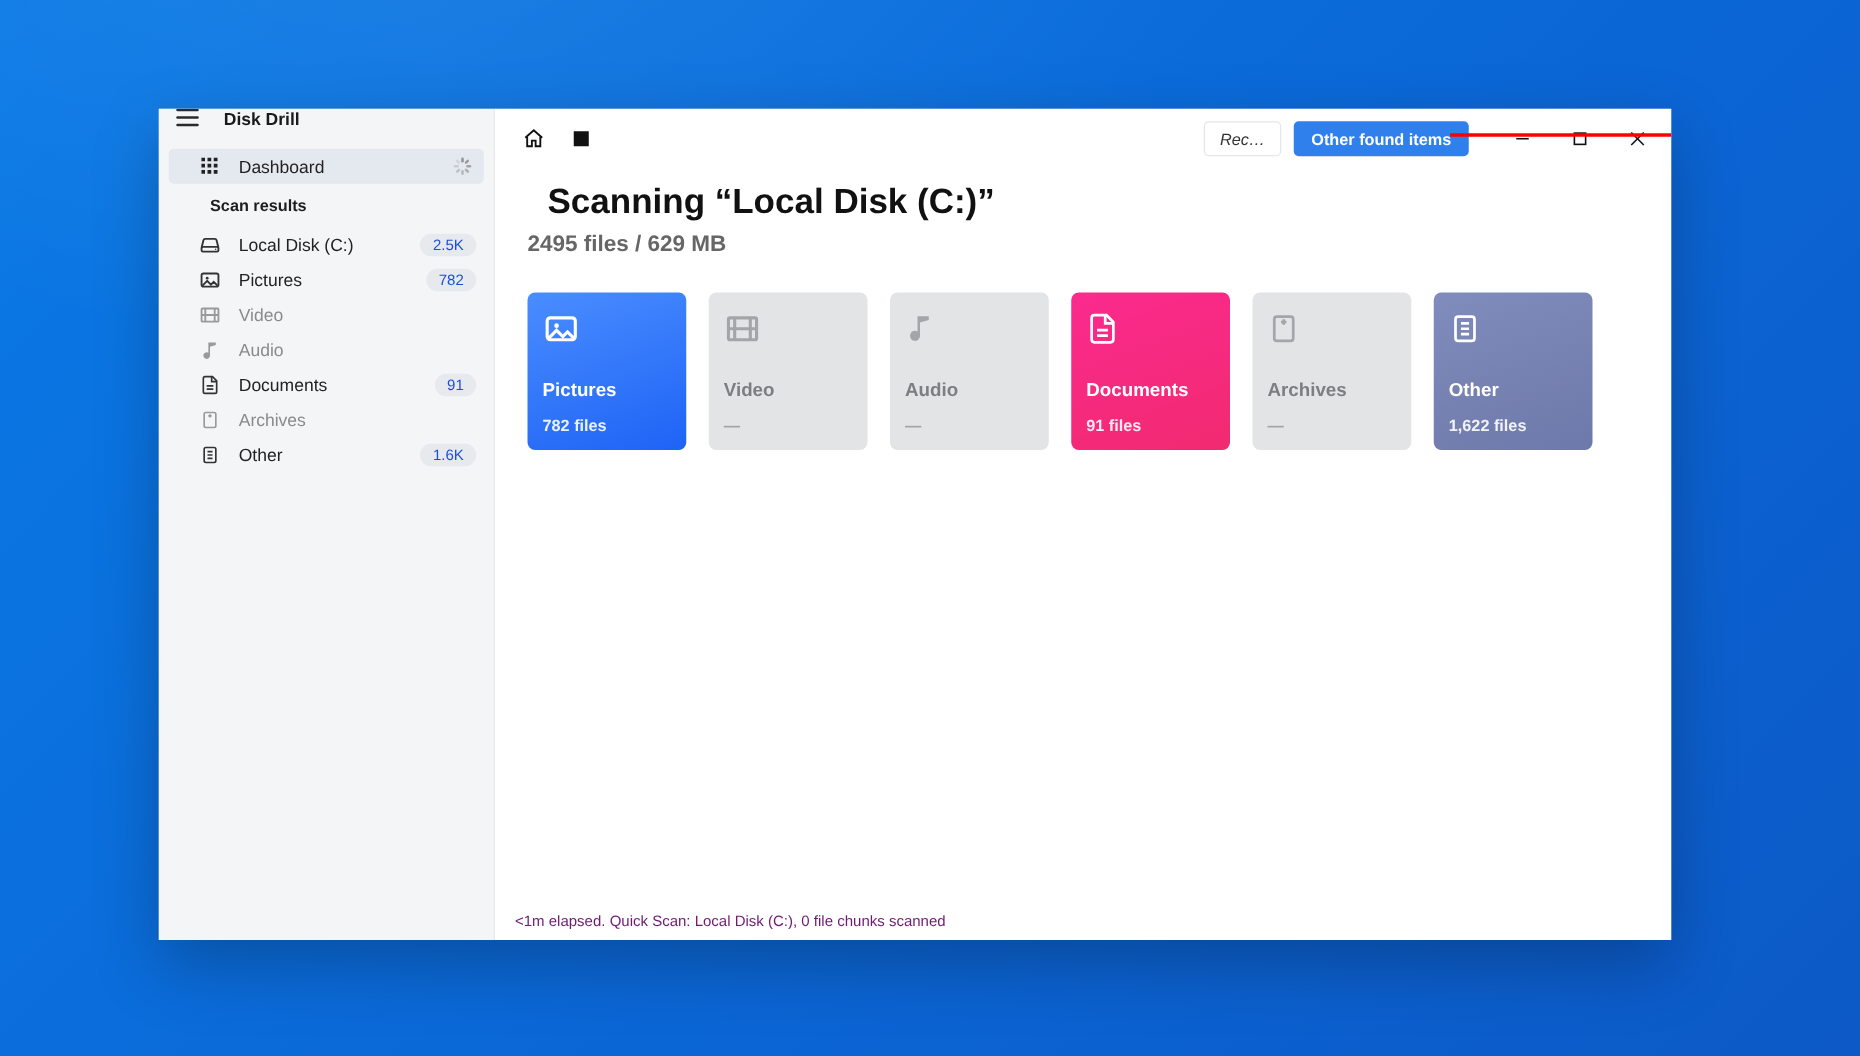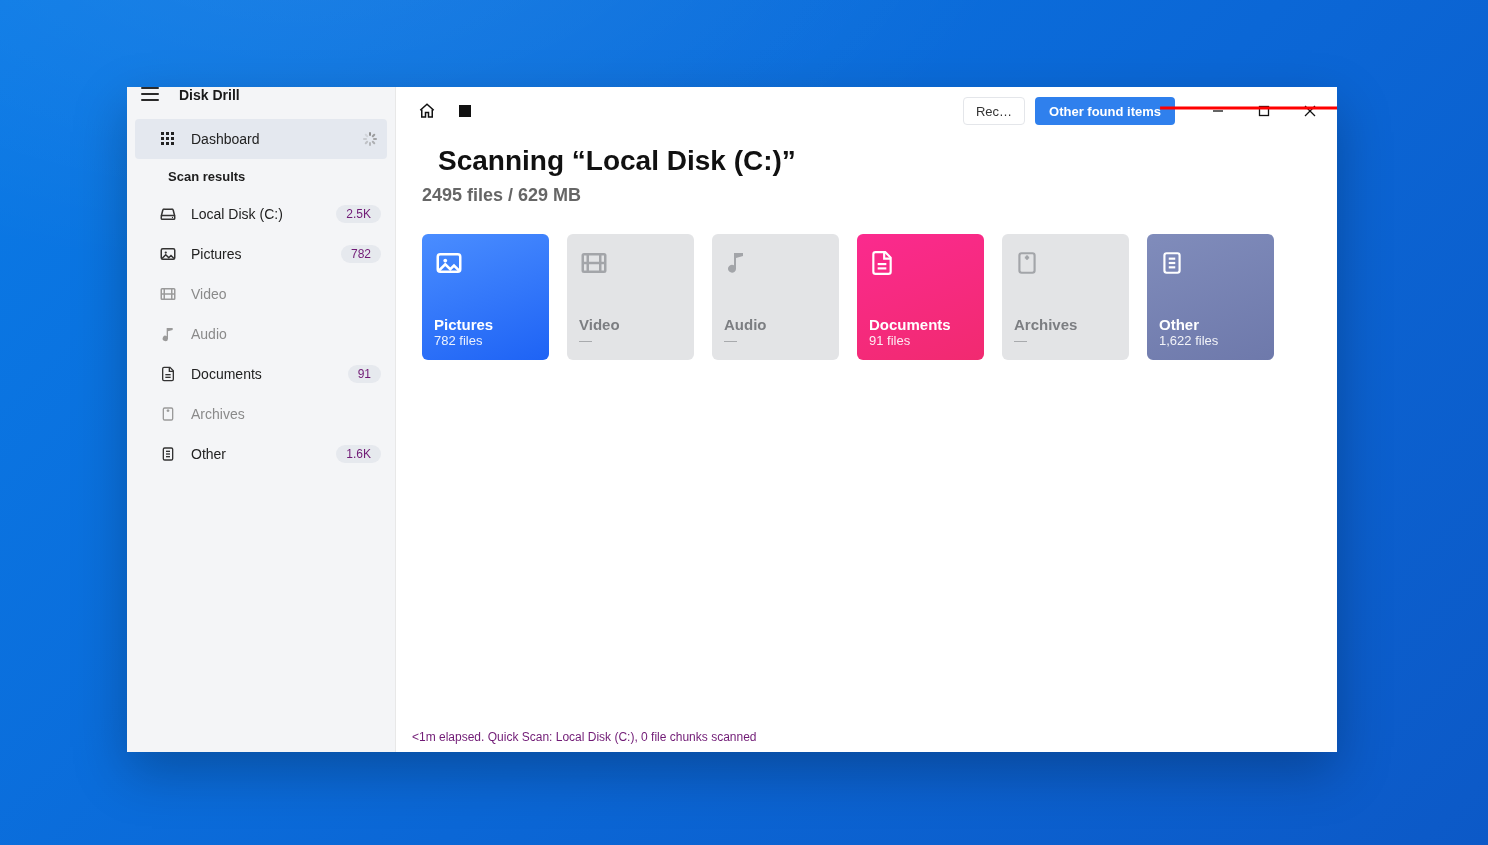--- a/index.html
+++ b/index.html
@@ -19,26 +19,26 @@
   }
 
   
   .sidebar { width: 269px; background: #f4f5f7; display: flex; flex-direction: column; border-right: 1px solid #e8e8e8; }
   .sidebar-top { display: flex; align-items: flex-start; height: 32px; padding-left: 14px; gap: 20px; }
   .hamburger { width: 18px; height: 14px; display: flex; flex-direction: column; justify-content: space-between; cursor: pointer; }
   .hamburger span { display: block; height: 2px; background: #2a2a2a; border-radius: 1px; }
   .app-title { font-weight: 700; font-size: 14px; color: #1a1a1a; }
 
   .sidebar-list { flex: 1; padding-top: 4px; }
-  .sidebar-item { display: flex; align-items: center; height: 40px; padding-left: 32px; padding-right: 14px; font-size: 14px; color: #222; cursor: pointer; }
+  .sidebar-item { display: flex; align-items: center; height: 28px; padding-left: 32px; padding-right: 14px; font-size: 14px; color: #222; cursor: pointer; }
   .sidebar-item.selected { background: #e4e8ef; margin: 0 8px; border-radius: 4px; padding-left: 24px; padding-right: 10px; }
   .sidebar-item .s-icon { width: 18px; height: 18px; display: flex; align-items: center; justify-content: center; margin-right: 14px; color: #444; }
   .sidebar-item.dim .s-icon, .sidebar-item.dim .s-label { color: #8a8a8a; }
   .sidebar-item .s-label { flex: 1; }
-  .sidebar-item .s-badge { background: #e6e9ee; border-radius: 12px; font-size: 12px; color: #701a75; padding: 2px 10px; }
+  .sidebar-item .s-badge { background: #e6e9ee; border-radius: 12px; font-size: 12px; color: #1d4ed8; padding: 2px 10px; }
 
   .spinner { width: 14px; height: 14px; position: relative; }
   .spinner span { position: absolute; width: 2px; height: 4px; background: #888; left: 6px; top: 0; transform-origin: 1px 7px; border-radius: 1px; }
   .spinner span:nth-child(1){transform: rotate(0deg); opacity:.9;} .spinner span:nth-child(2){transform: rotate(45deg); opacity:.8;}
   .spinner span:nth-child(3){transform: rotate(90deg); opacity:.7;} .spinner span:nth-child(4){transform: rotate(135deg); opacity:.6;}
   .spinner span:nth-child(5){transform: rotate(180deg); opacity:.5;} .spinner span:nth-child(6){transform: rotate(225deg); opacity:.4;}
   .spinner span:nth-child(7){transform: rotate(270deg); opacity:.3;} .spinner span:nth-child(8){transform: rotate(315deg); opacity:.2;}
 
   .section-label { font-size: 13px; font-weight: 700; color: #1d1d1d; padding: 10px 16px 6px 16px; margin-left: 25px; }
 
@@ -46,35 +46,35 @@
   .explorer-btn { width: 100%; height: 32px; background: #fff; border: 1px solid #e4e5e8; border-radius: 3px; font-size: 13px; color: #333; cursor: pointer; }
 
   
   .main { flex: 1; display: flex; flex-direction: column; background: #fff; position: relative; }
   .titlebar { height: 48px; display: flex; align-items: center; }
   .titlebar-left { display: flex; align-items: center; gap: 20px; padding-left: 22px; }
   .tb-btn { width: 18px; height: 18px; color: #222; display: inline-flex; align-items: center; justify-content: center; cursor: pointer; }
   .stop-square { width: 12px; height: 12px; background: #111; }
   .titlebar-spacer { flex: 1; }
   .titlebar-right { display: flex; align-items: center; gap: 0; padding-right: 4px; }
-  .ghost-btn { height: 28px; padding: 0 12px; background: #fff; border: 1px solid #e4e6ea; border-radius: 4px; font-size: 13px; color: #333; margin-right: 10px; cursor: pointer; }
+  .ghost-btn { height: 28px; padding: 0 12px; background: #fff; border: 1px solid #e4e6ea; border-radius: 4px; font-size: 13px; color: #333; margin-right: 10px; cursor: pointer; font-style: italic; }
   .primary-btn { height: 28px; padding: 0 14px; background: #2f80ed; border: none; border-radius: 4px; color: #fff; font-size: 13px; cursor: pointer; font-weight: 600; margin-right: 20px; }
   .win-ctrl { width: 46px; height: 48px; display: flex; align-items: center; justify-content: center; color: #111; cursor: pointer; }
 
   .arrow-overlay { position: absolute; left: 692px; top: 14px; width: 346px; height: 14px; pointer-events: none; z-index: 5; }
 
   .content { padding: 10px 26px; }
   .page-title { font-size: 28px; font-weight: 700; color: #111; margin-left: 16px; }
   .page-subtitle { font-size: 18px; font-weight: 700; color: #666; margin-top: 8px; }
 
   .card-row { display: flex; gap: 18px; margin-top: 28px; }
   .card { width: 127px; height: 126px; border-radius: 6px; padding: 14px 12px 12px 12px; display: flex; flex-direction: column; cursor: pointer; }
   .card .c-icon { width: 30px; height: 30px; margin-bottom: auto; }
   .card .c-title { font-size: 15px; font-weight: 700; }
-  .card .c-sub { font-size: 13px; margin-top: 0; opacity: .9; }
+  .card .c-sub { font-size: 13px; margin-top: 12px; opacity: .9; font-weight: bold; }
   .card.gray { background: #e3e4e6; color: #8a8c90; }
   .card.gray .c-title { color: #7c7e82; }
   .card.gray .c-sub { color: #9a9c9f; }
   .card.blue { background: linear-gradient(160deg,#4a8dff 0%, #1e63f5 100%); color: #fff; }
   .card.pink { background: linear-gradient(160deg,#fb2a8e 0%, #f12a70 100%); color: #fff; }
   .card.slate { background: linear-gradient(160deg,#808cbb 0%, #6e79ab 100%); color: #fff; }
 
   .statusbar { margin-top: auto; height: 30px; display: flex; align-items: center; padding: 0 16px; font-size: 12px; color: #701a75; text-align: right; }
 
   svg { display: block; }

